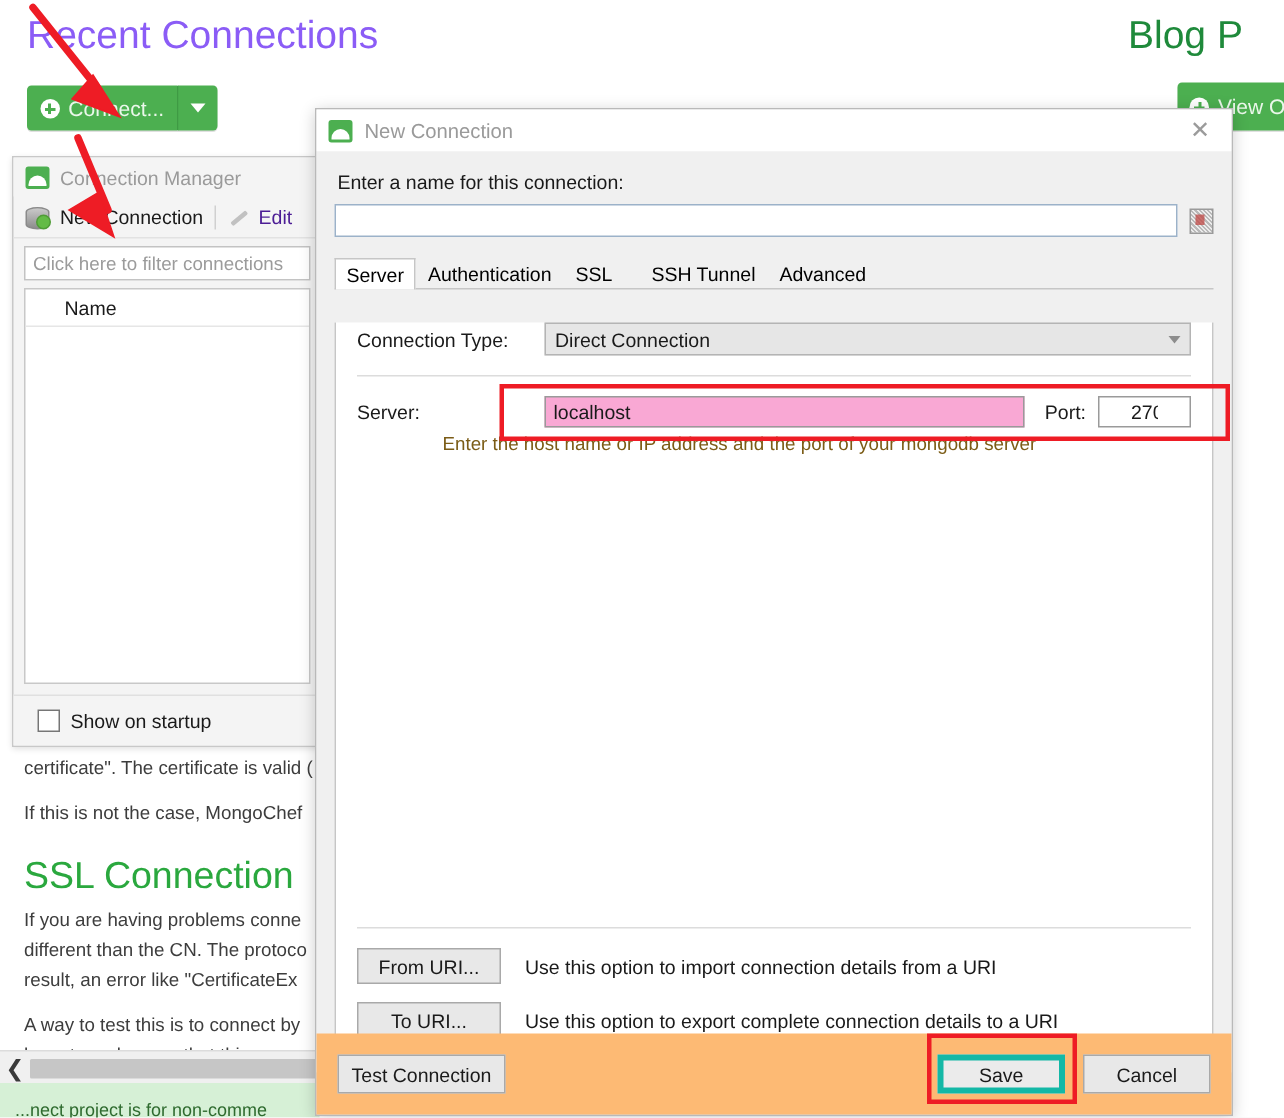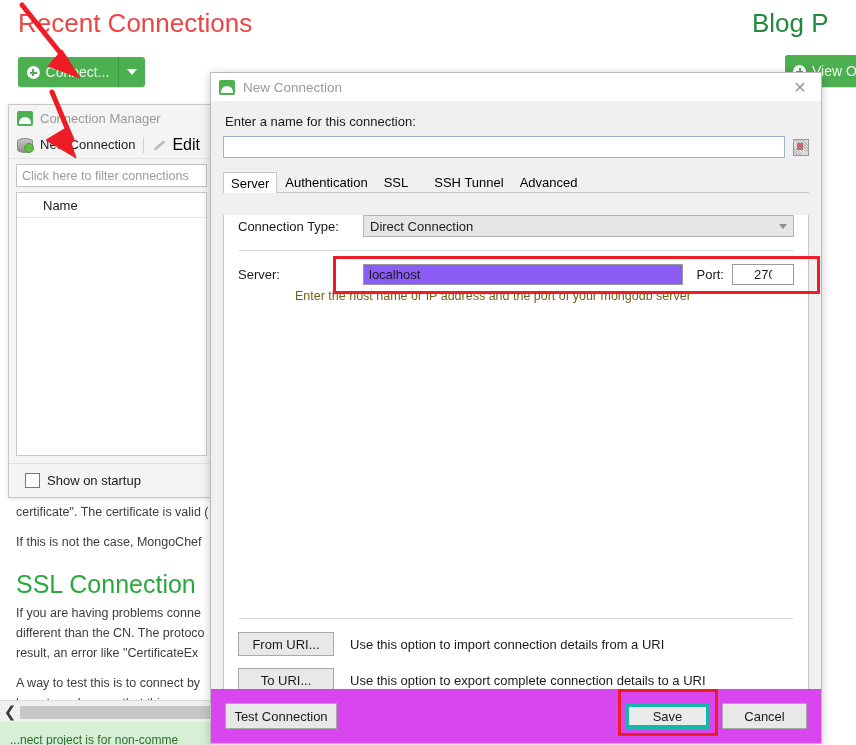--- a/index.html
+++ b/index.html
@@ -6,21 +6,21 @@
   body{
     width:856px;height:745px;position:relative;overflow:hidden;
     background:#ffffff;
     font-family:"Liberation Sans", sans-serif;
     font-size:13px;color:#1a1a1a;
   }
 
   
   #blog-page{position:absolute;inset:0;background:#ffffff;}
   #blog-title{
-    position:absolute;left:18px;top:8px;font-size:26px;color:#ef4444;
+    position:absolute;left:18px;top:8px;font-size:26px;color:#8b5cf6;
     font-family:"Liberation Sans",sans-serif;white-space:nowrap;
   }
   #blog-title-right{
     position:absolute;left:752px;top:8px;font-size:26px;color:#1f8a3b;
     white-space:nowrap;
   }
   .green-btn{
     position:absolute;background:#4caf50;border-radius:3px;color:#eaf7ea;
     display:flex;align-items:center;justify-content:center;gap:6px;
     font-size:14px;box-shadow:0 1px 0 rgba(0,0,0,.12);
@@ -83,21 +83,21 @@
     position:absolute;right:0;bottom:0;width:8px;height:8px;border-radius:50%;background:#63bb46;
     border:1px solid #4f9c37;
   }
   #new-connection-label{font-size:13px;color:#1a1a1a;}
   #cm-sep{width:1px;height:16px;background:#d0d0d0;margin:0 2px;}
   .pencil-icon{width:14px;height:14px;position:relative;flex:0 0 auto;opacity:.5;}
   .pencil-icon:before{
     content:"";position:absolute;left:1px;top:6px;width:13px;height:3px;background:#8f8f8f;
     transform:rotate(-40deg);border-radius:1px;
   }
-  #edit-label{font-size:16px;color:#000000;}
+  #edit-label{font-size:13px;color:#4c1d95;}
   #cm-filter{
     margin:5px 7px 0 7px;height:21px;background:#fff;border:1px solid #c3c3c3;
     display:flex;align-items:center;padding:0 5px;
   }
   #cm-filter-text{color:#9b9b9b;font-size:12.5px;white-space:nowrap;overflow:hidden;}
   #cm-list{
     margin:5px 7px 16px 7px;height:262px;background:#ffffff;border:1px solid #c8c8c8;
   }
   #cm-list-header{
     height:24px;border-bottom:1px solid #e6e6e6;display:flex;align-items:center;
@@ -168,21 +168,21 @@
   }
   #conn-type-value{flex:1;}
   .chev{
     width:0;height:0;border-left:4px solid transparent;border-right:4px solid transparent;
     border-top:5px solid #666;opacity:.7;
   }
   #divider-1{height:1px;background:#dcdcdc;margin:13px 14px 0 14px;}
   #server-row{margin-top:13px;}
   #server-label{width:125px;font-size:13px;}
   #server-input{
-    flex:1;height:21px;background:#8b5cf6;border:1px solid #9a9a9a;box-sizing:border-box;
+    flex:1;height:21px;background:#f9a8d4;border:1px solid #9a9a9a;box-sizing:border-box;
     padding:0 5px;font-size:13px;font-family:"Liberation Sans",sans-serif;color:#1a1a1a;outline:none;
   }
   #port-label{margin:0 8px 0 14px;font-size:13px;}
   #port-input{
     width:62px;height:21px;background:#ffffff;border:1px solid #9a9a9a;box-sizing:border-box;
     padding:0 21px;font-size:13px;font-family:"Liberation Sans",sans-serif;color:#1a1a1a;outline:none;
   }
   #server-hint{
     margin:4px 14px 0 71px;font-size:12.5px;color:#7b5c16;white-space:nowrap;
   }
@@ -195,21 +195,21 @@
     background:#e8e8e8;border:1px solid #a9a9a9;font-size:13px;color:#1a1a1a;
     font-family:"Liberation Sans",sans-serif;display:flex;align-items:center;justify-content:center;
     box-sizing:border-box;
   }
   .uri-btn{width:96px;height:24px;}
   .uri-desc{margin-left:16px;font-size:13px;}
 
   
   #dlg-footer{
     position:absolute;left:0;bottom:0;width:100%;height:54px;display:flex;align-items:center;
-    padding:0 14px;box-sizing:border-box;background:#d946ef;
+    padding:0 14px;box-sizing:border-box;background:#fdba74;
   }
   #test-connection-button{width:112px;height:26px;}
   #footer-spacer{flex:1;}
   #save-button{
     width:85px;height:26px;border:4px solid #14b8a6;background:#ebebeb;
     position:relative;
   }
   #cancel-button{width:85px;height:26px;margin-left:12px;}
 
   

